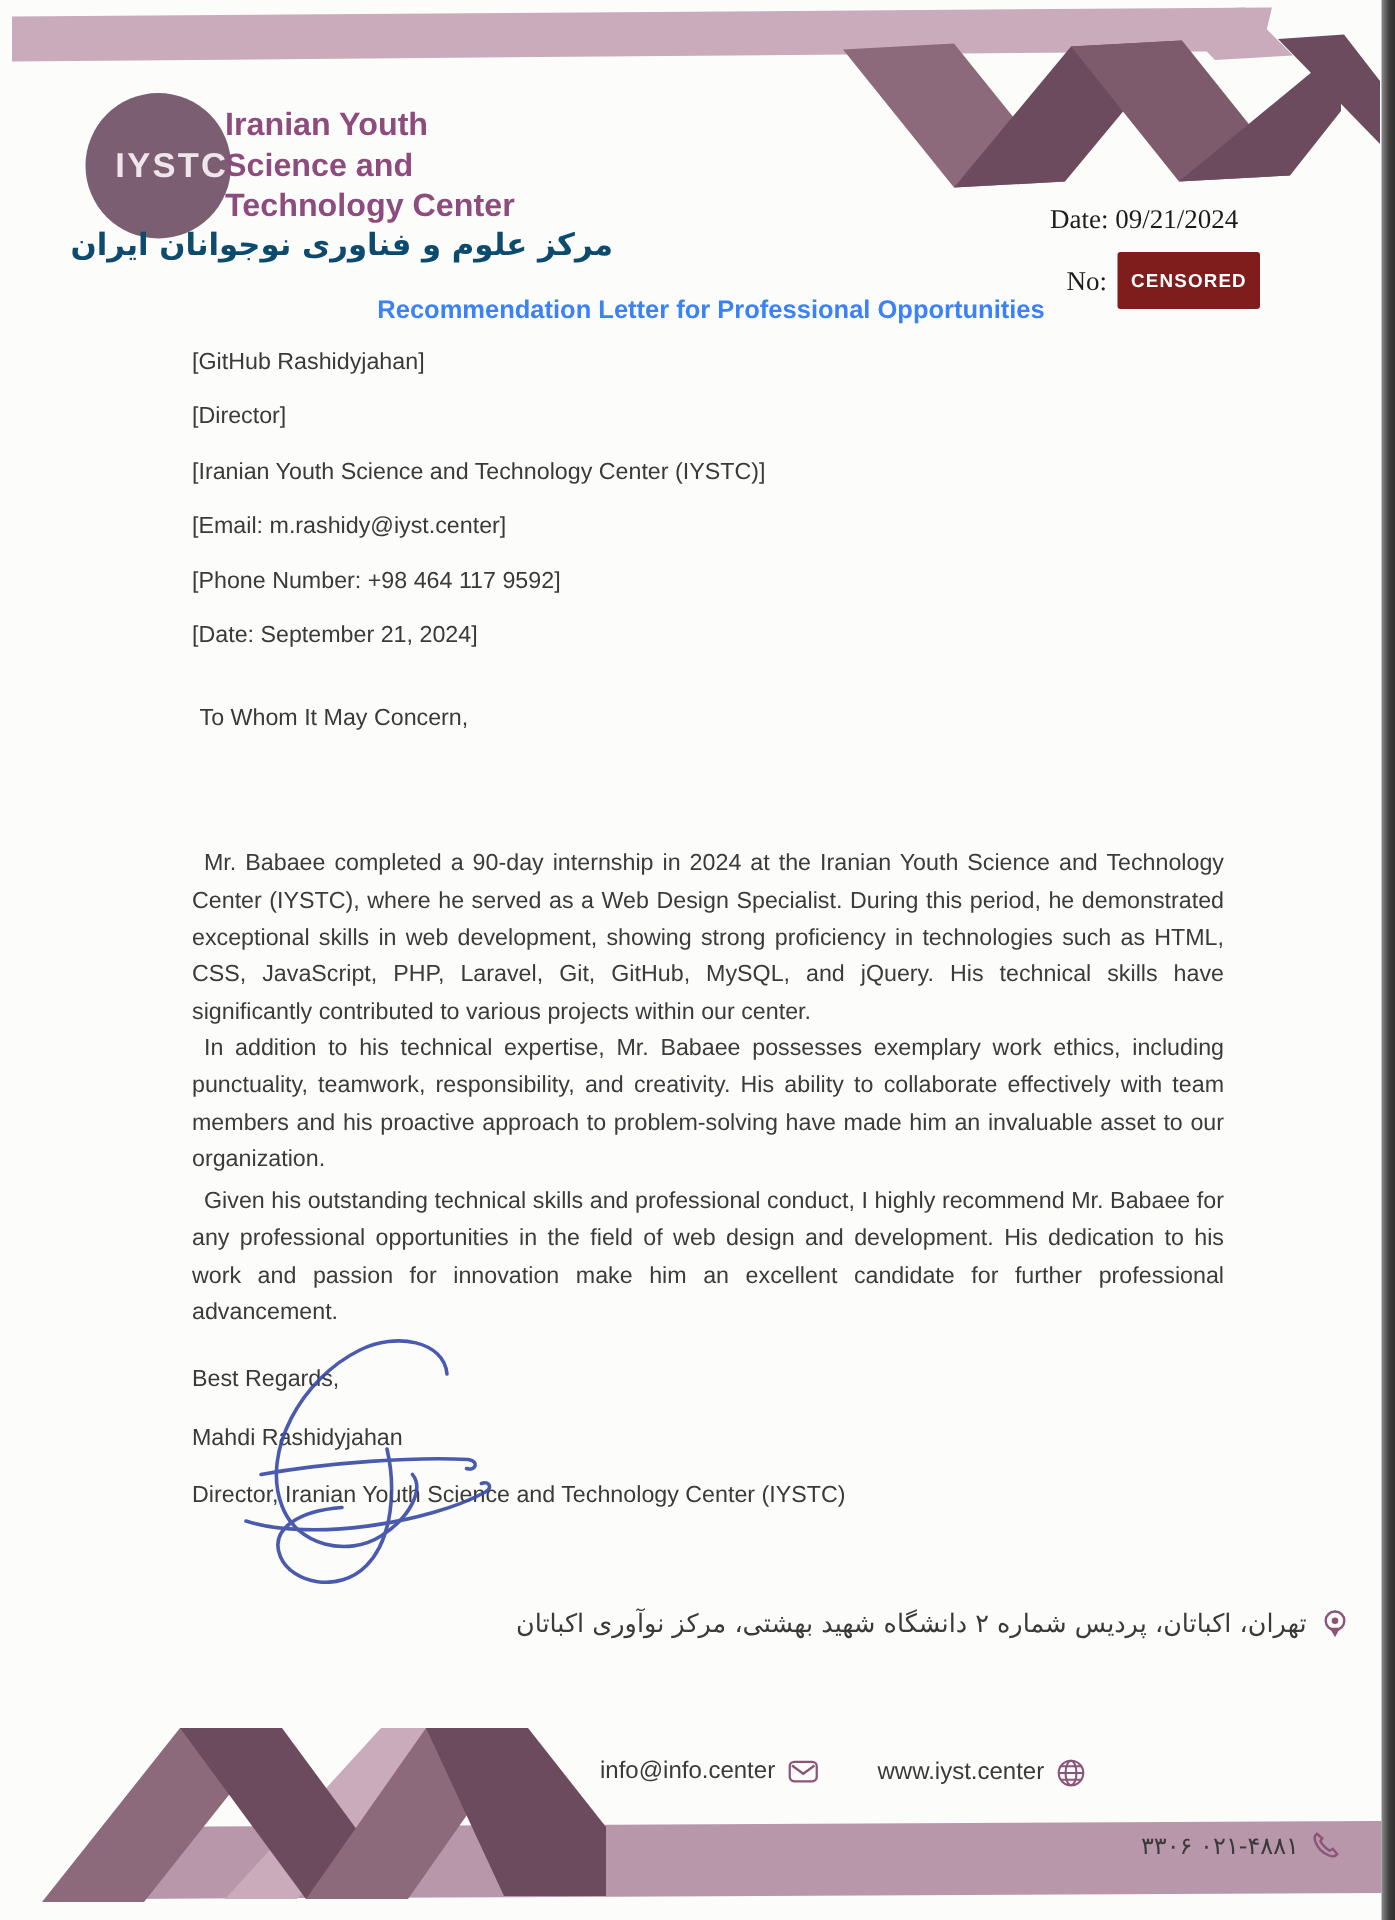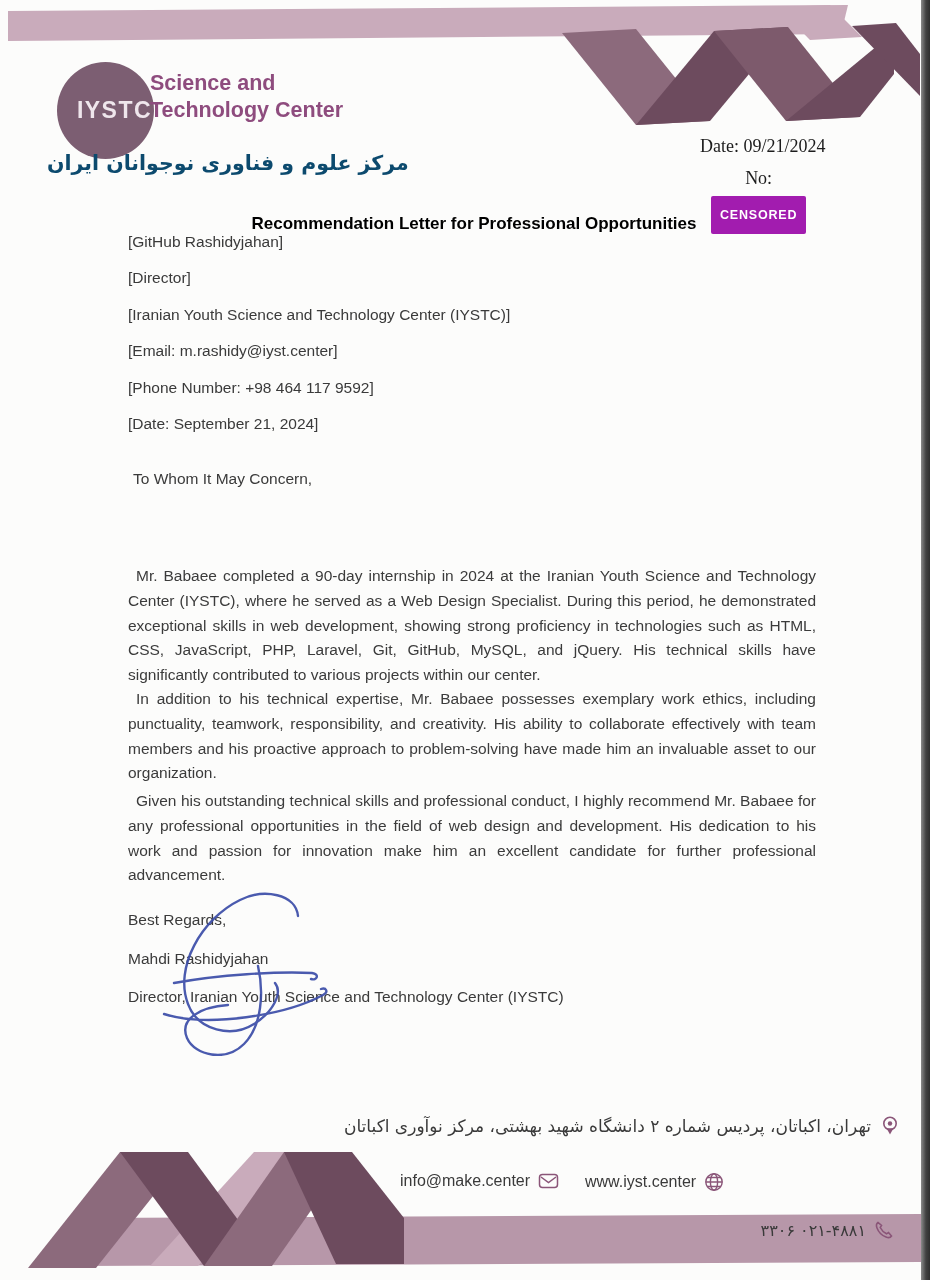--- a/index.html
+++ b/index.html
@@ -16,44 +16,44 @@
     background:#7c5e72;display:flex;align-items:center;justify-content:center;}
   .logo-circle span{color:#efe6ec;font-weight:bold;font-size:23px;letter-spacing:1.5px;margin-left:18px;}
   .brand{position:absolute;left:150px;top:70px;color:#8e4c7e;font-weight:bold;
     font-size:21.5px;line-height:27px;white-space:nowrap;}
   .brand-fa{position:absolute;left:47px;top:151px;color:#0c4a6e;font-weight:bold;
     font-size:20.5px;direction:rtl;white-space:nowrap;font-family:"DejaVu Sans",sans-serif;}
 
   .dateline{position:absolute;left:700px;top:136px;font-family:"Liberation Serif",serif;
     font-size:18px;color:#1c1c1c;white-space:nowrap;}
   .noline{position:absolute;left:711px;top:168px;font-family:"Liberation Serif",serif;
-    font-size:18px;color:#1c1c1c;white-space:nowrap;display:flex;align-items:center;gap:7px;flex-direction:column;}
-  .censored{background:#a21caf;color:#fff;font-family:"Liberation Sans",sans-serif;
+    font-size:18px;color:#1c1c1c;white-space:nowrap;display:flex;align-items:center;gap:7px;}
+  .censored{background:#7f1d1d;color:#fff;font-family:"Liberation Sans",sans-serif;
     font-weight:bold;font-size:12.5px;letter-spacing:.8px;padding:12px 9px;border-radius:2px;}
   .censored.inline{display:inline-block;vertical-align:-3px;line-height:14px;}
 
-  .doc-title{position:absolute;left:18px;top:214px;width:912px;text-align:center;
-    font-weight:bold;font-size:17px;color:#000000;}
+  .doc-title{position:absolute;left:18px;top:197px;width:912px;text-align:center;
+    font-weight:bold;font-size:17px;color:#3b82f6;}
 
   .meta{position:absolute;left:128px;top:224px;font-size:15.5px;color:#3a3a3a;}
   .meta div{line-height:36.4px;}
 
   .salutation{position:absolute;left:133px;top:470px;font-size:15.5px;color:#3a3a3a;}
 
   .para{position:absolute;left:128px;width:688px;font-size:15.5px;line-height:24.8px;
     color:#3b3b3b;text-align:justify;text-indent:8px;}
   .p1{top:501px;} .p2{top:564px;} .p3{top:687px;} .p4{top:789px;}
   .bold-name{font-weight:bold;}
 
   .closing{position:absolute;left:128px;top:901px;font-size:15.5px;color:#3a3a3a;}
   .closing div{line-height:38.5px;}
   .signature{position:absolute;left:146px;top:886px;}
 
   
-  .footer-address{position:absolute;right:30px;top:1115px;direction:rtl;display:flex;
+  .footer-address{position:absolute;right:30px;top:1072px;direction:rtl;display:flex;
     align-items:center;gap:9px;font-size:17px;color:#3a3a3a;white-space:nowrap;
     font-family:"DejaVu Sans",sans-serif;margin-left:14px;}
   .contact{position:absolute;top:1172px;display:flex;align-items:center;gap:8px;
     font-size:16px;color:#3a3a3a;white-space:nowrap;}
   .contact.email{left:400px;} .contact.web{left:585px;}
   .contact.phone{right:36px;direction:rtl;font-family:"DejaVu Sans",sans-serif;margin-top:48px;}
   .ficon{display:inline-flex;}
 </style>
 </head>
 <body>
@@ -78,20 +78,21 @@
     <polygon points="204,156 272,156 352,42 284,42" fill="#8c6a7c"></polygon>
     <polygon points="284,42 352,42 404,108 404,154 336,154" fill="#6d4b5e"></polygon>
   </svg>
 
   <div class="scan-edge"></div>
 
   <div class="logo-circle">
     <span>IYSTC</span>
   </div>
   <div class="brand">
+    <div>Iranian Youth</div>
     <div>Science and</div>
     <div>Technology Center</div>
   </div>
   <div class="brand-fa">مرکز علوم و فناوری نوجوانان ایران</div>
 
   <div class="dateline"><span>Date:</span>&nbsp;<span>09/21/2024</span></div>
   <div class="noline">
     <span>No:</span>
     <span class="censored">CENSORED</span>
   </div>
@@ -132,21 +133,21 @@
       <svg width="20" height="22" viewBox="0 0 20 22" fill="none" stroke="#8a5578" stroke-width="1.6">
         <circle cx="10" cy="8.5" r="6.2"></circle>
           <path d="M6.5,13.2 L10,19.5 L13.5,13.2" fill="#8a5578" stroke="none"></path>
         <circle cx="10" cy="8.5" r="2.2" fill="#8a5578" stroke="none"></circle>
       </svg>
     </span>
     <span>تهران، اکباتان، پردیس شماره ۲ دانشگاه شهید بهشتی، مرکز نوآوری اکباتان</span>
   </div>
 
   <div class="contact email">
-    <span>info@make.center</span>
+    <span>info@info.center</span>
     <span class="ficon">
       <svg width="21" height="18" viewBox="0 0 21 18" fill="none" stroke="#8a5578" stroke-width="1.5">
         <rect x="1.5" y="2.5" width="18" height="13" rx="3"></rect>
         <path d="M3,5 L10.5,10.5 L18,5"></path>
       </svg>
     </span>
   </div>
 
   <div class="contact web">
     <span>www.iyst.center</span>

